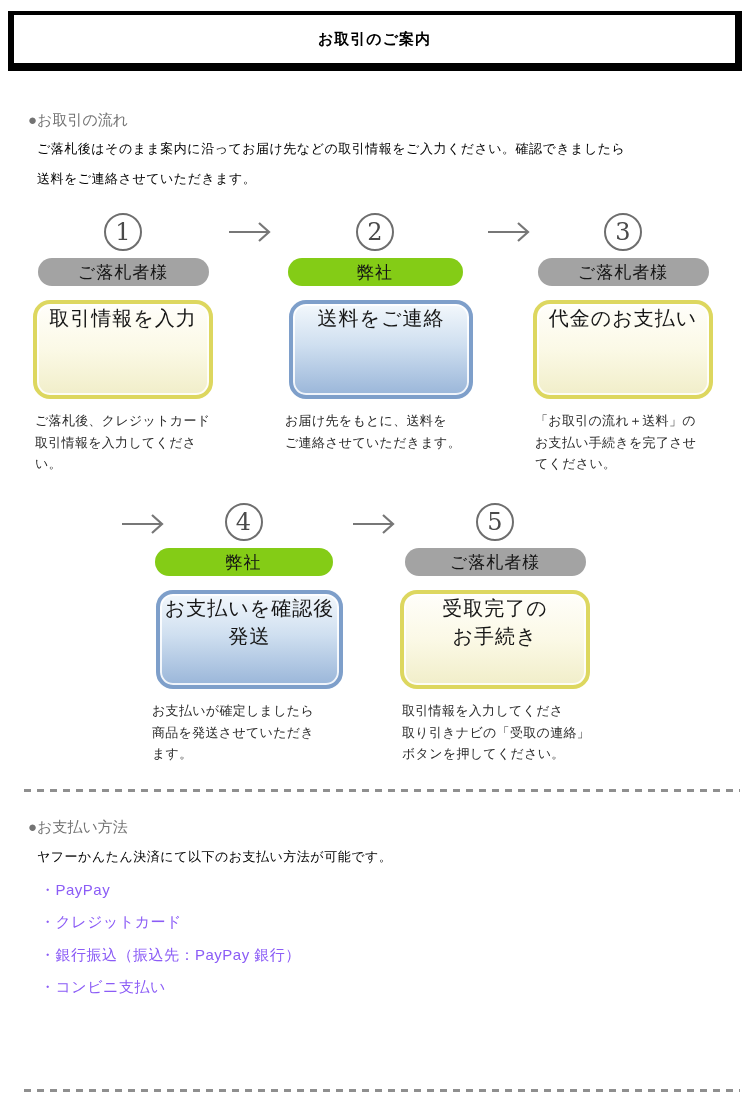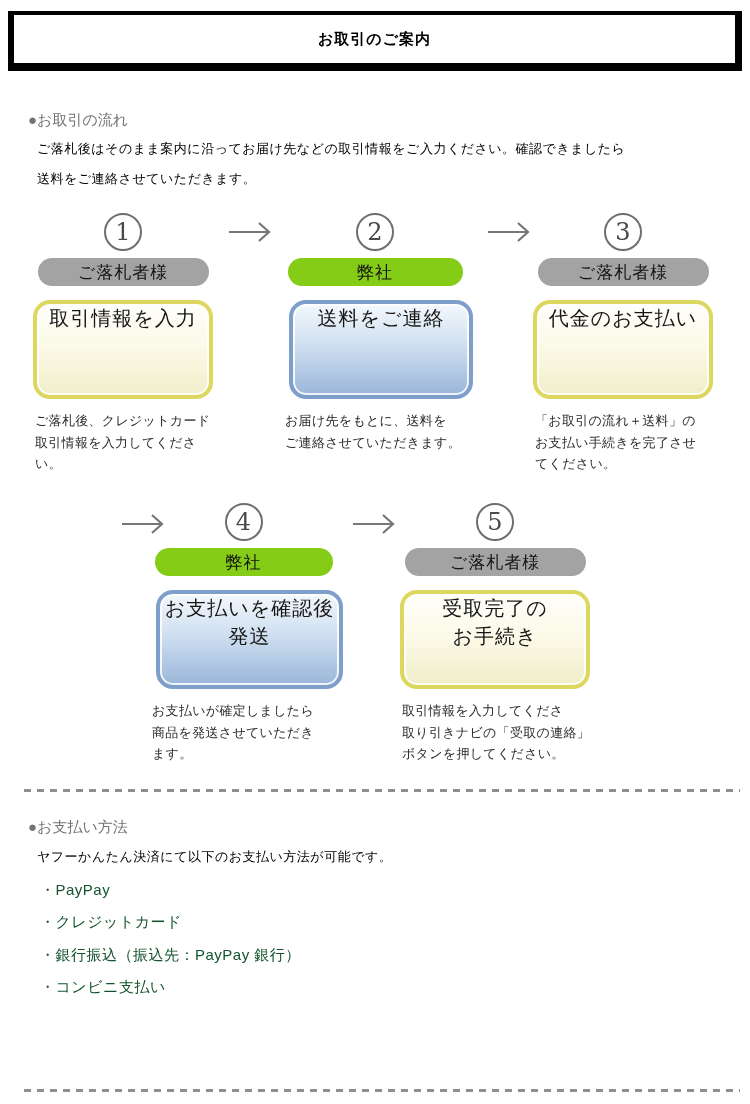--- a/index.html
+++ b/index.html
@@ -94,21 +94,21 @@
   .arrow svg { display: block; }
 
   .dashed-divider {
     position: absolute;
     left: 24px; width: 716px; height: 3px;
     background: repeating-linear-gradient(90deg, #8f8f8f 0 7px, transparent 7px 13px);
   }
 
   .bullet-line {
     position: absolute; left: 40px;
-    font-size: 15px; color: #14532d; letter-spacing: 0.5px;
+    font-size: 15px; color: #8b5cf6; letter-spacing: 0.5px;
   }
   .note-line {
     position: absolute; left: 29px;
     font-size: 15px; color: #1a1a1a; letter-spacing: 0.5px;
   }
 </style>
 </head>
 <body>
 
 <div class="page">

